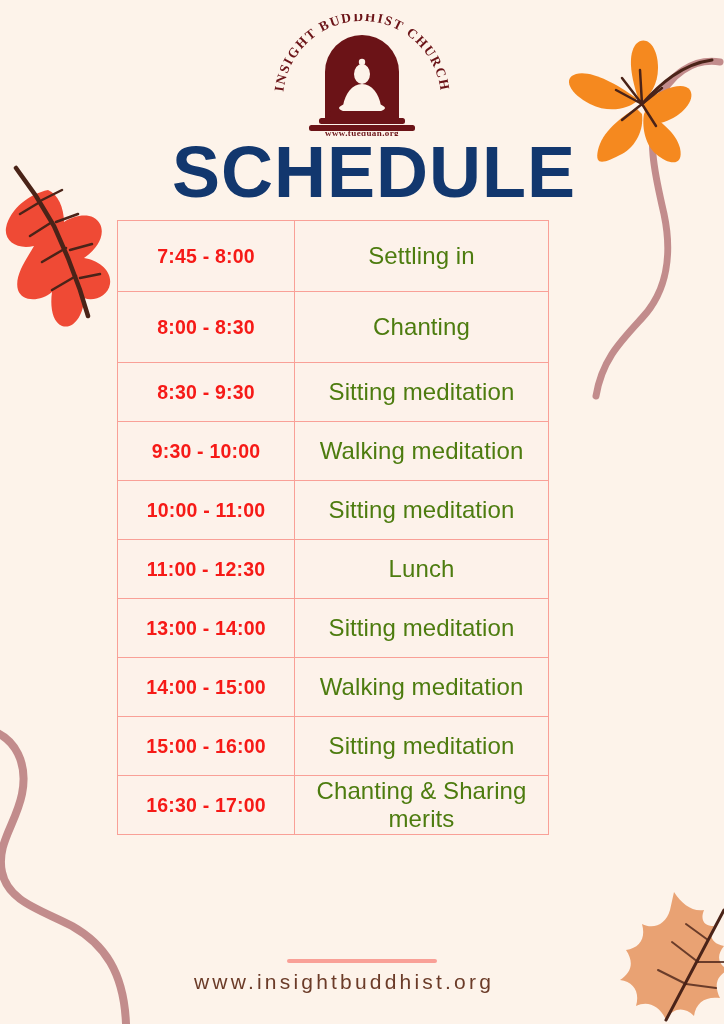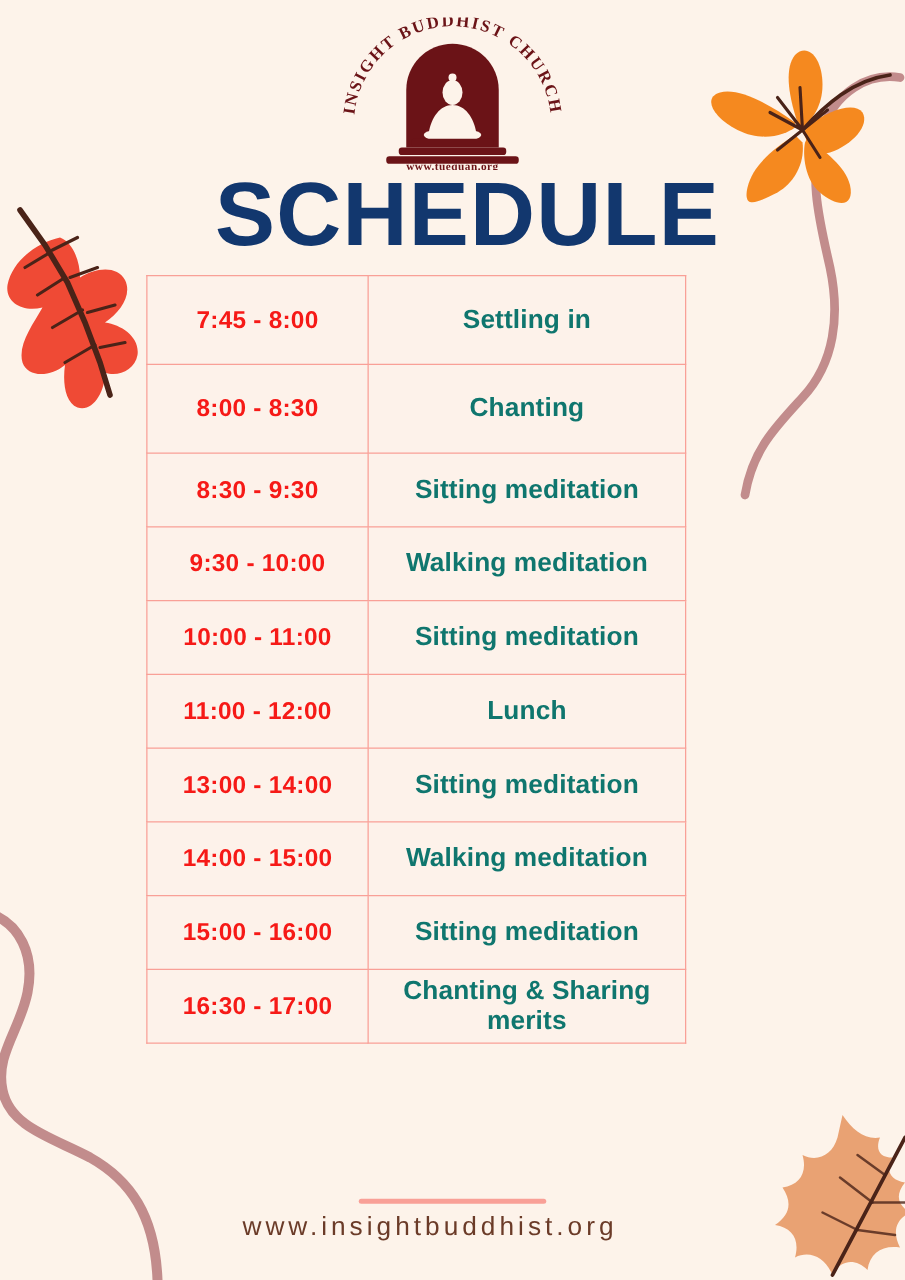--- a/index.html
+++ b/index.html
@@ -82,23 +82,23 @@
     width: 176px;
     text-align: center;
     color: #F61A17;
     font-size: 19.5px;
     font-weight: 700;
     font-family: "Liberation Sans", sans-serif;
     letter-spacing: 0.2px;
   }
   .activity-cell {
     text-align: center;
-    color: #0f766e;
-    font-size: 21px;
-    font-weight: 700;
+    color: #4d7c0f;
+    font-size: 24px;
+    font-weight: 400;
     font-family: "Liberation Sans", sans-serif;
     letter-spacing: 0.1px;
   }
   .row-tall td { height: 70px; }
   .row-normal td { height: 58px; }
 
   
   #footer-rule {
     position: absolute;
     left: 50%;
@@ -234,21 +234,21 @@
         </tr>
         <tr class="row-normal">
           <td class="time-cell">9:30 - 10:00</td>
           <td class="activity-cell">Walking meditation</td>
         </tr>
         <tr class="row-normal">
           <td class="time-cell">10:00 - 11:00</td>
           <td class="activity-cell">Sitting meditation</td>
         </tr>
         <tr class="row-normal">
-          <td class="time-cell">11:00 - 12:00</td>
+          <td class="time-cell">11:00 - 12:30</td>
           <td class="activity-cell">Lunch</td>
         </tr>
         <tr class="row-normal">
           <td class="time-cell">13:00 - 14:00</td>
           <td class="activity-cell">Sitting meditation</td>
         </tr>
         <tr class="row-normal">
           <td class="time-cell">14:00 - 15:00</td>
           <td class="activity-cell">Walking meditation</td>
         </tr>

